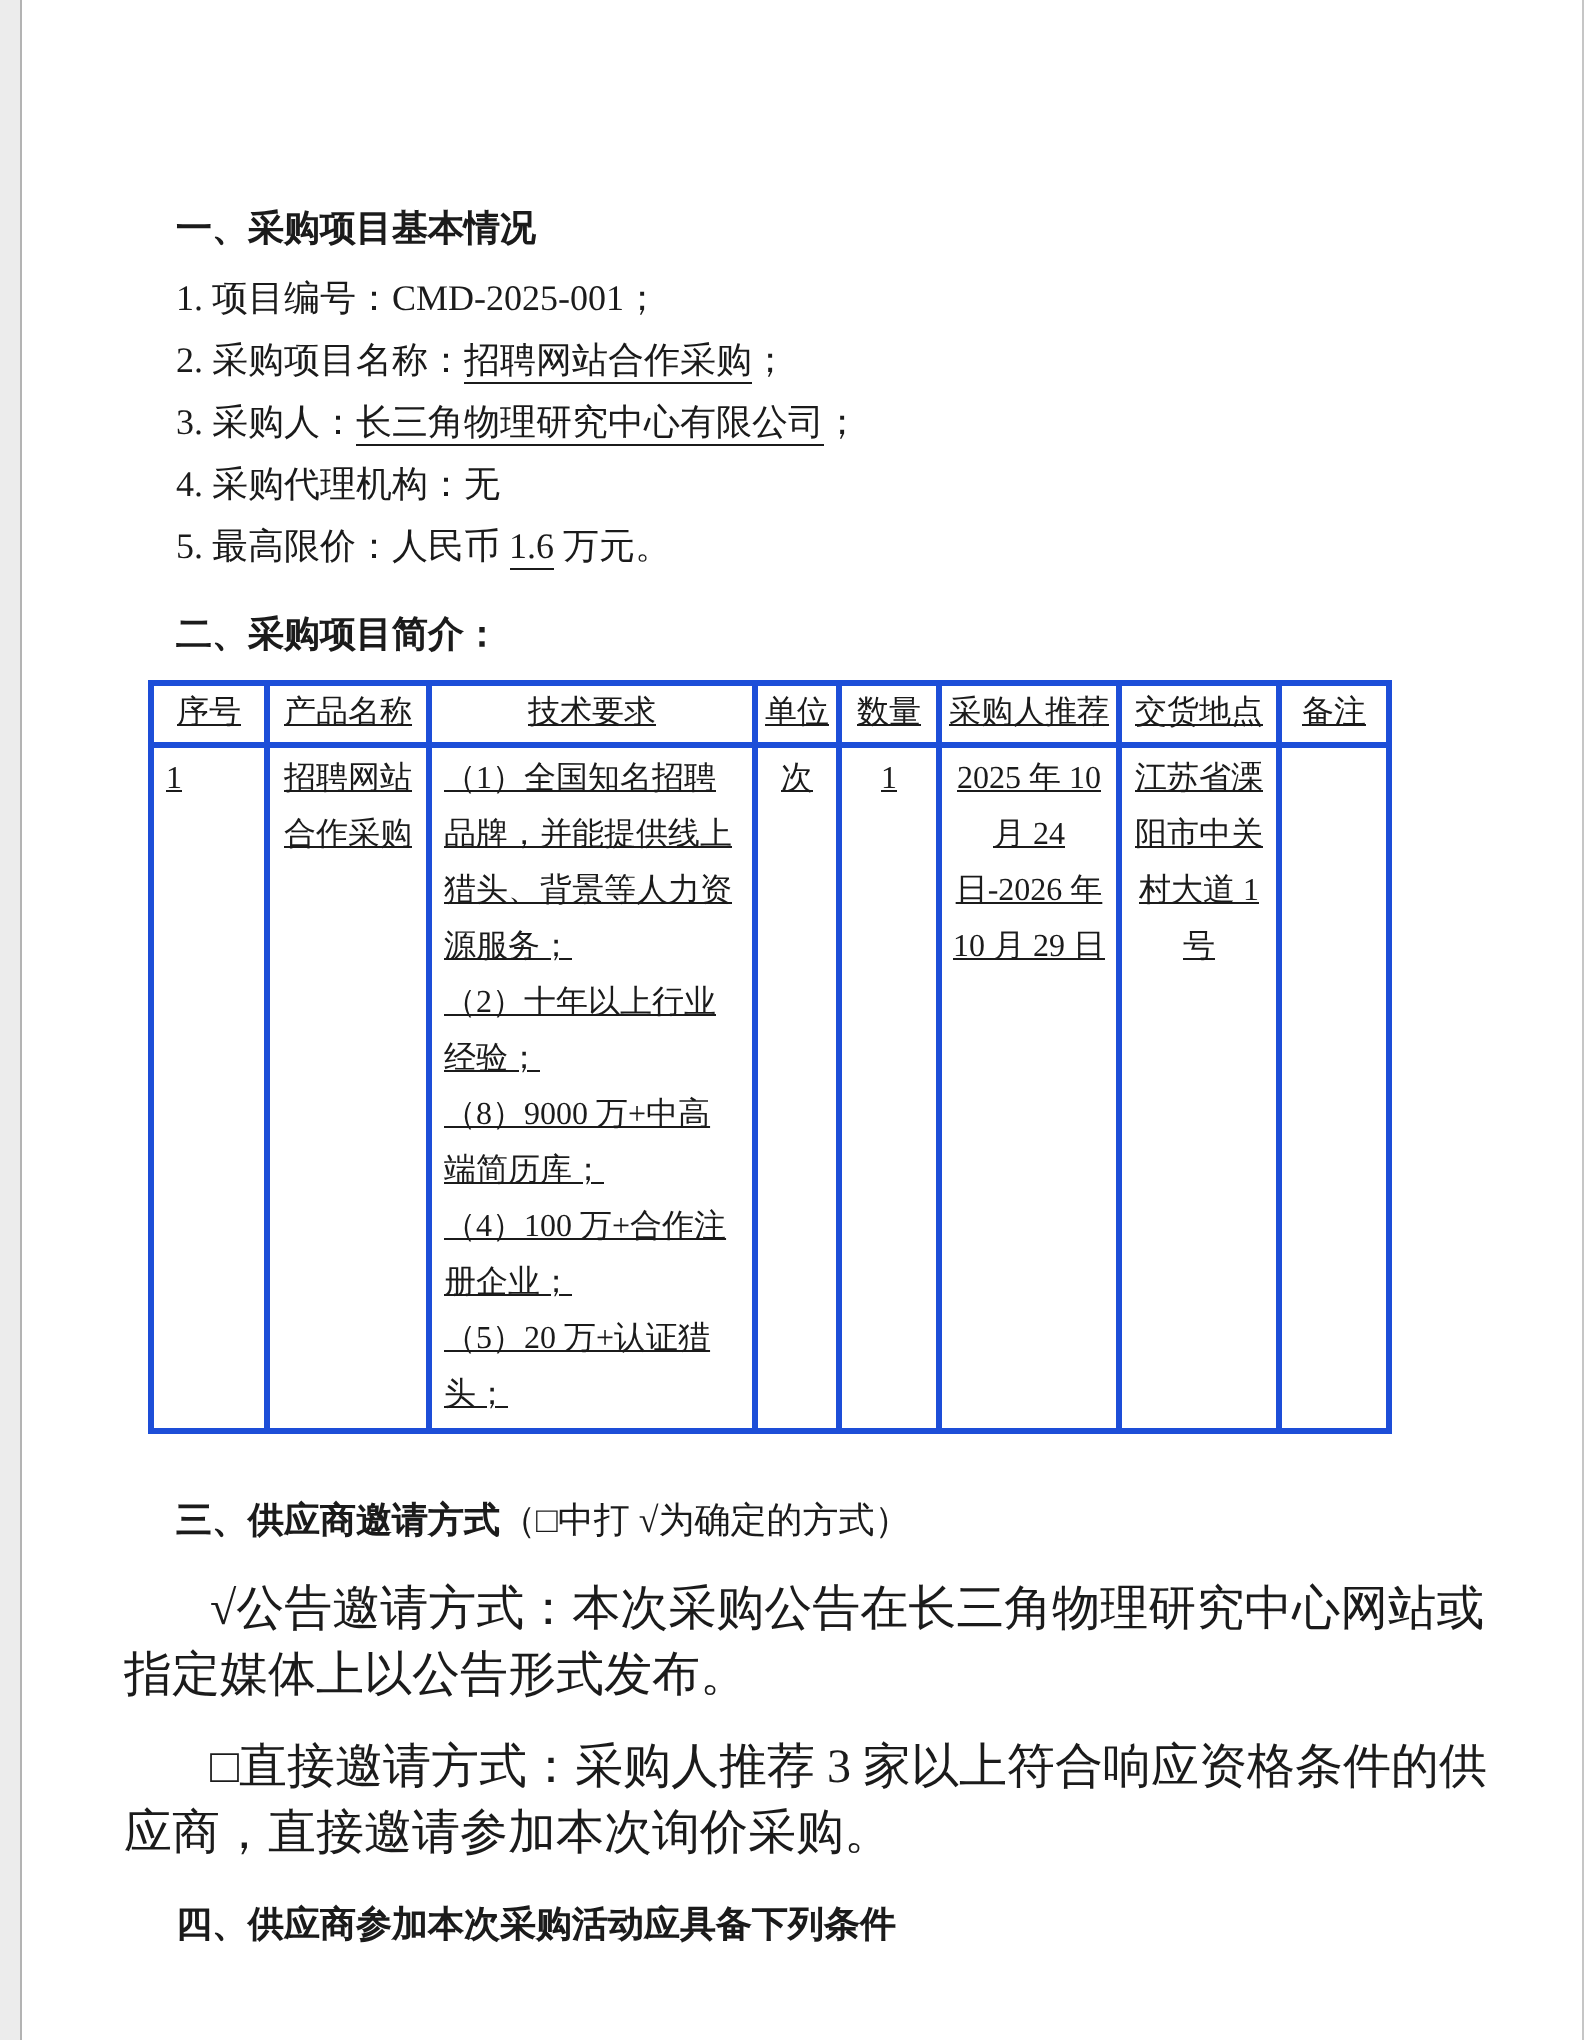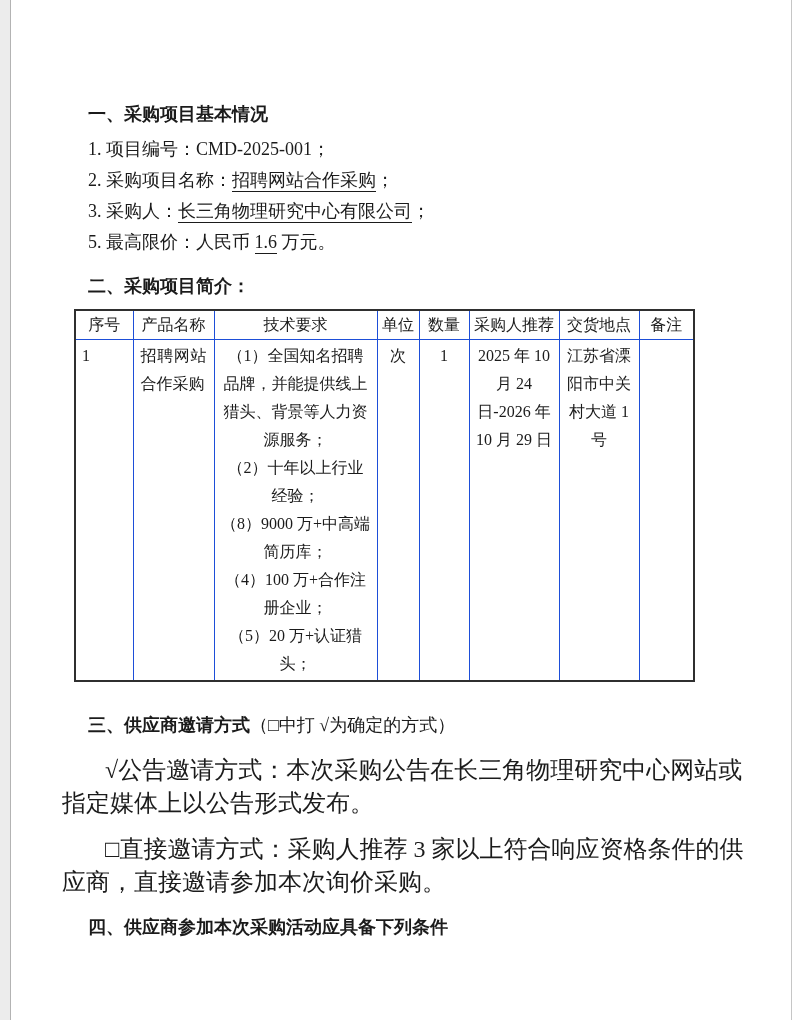--- a/index.html
+++ b/index.html
@@ -14,44 +14,45 @@
   .page{position:absolute;left:62px;top:86px;width:700px;}
   .p1{margin:0;font-size:18px;line-height:33px;text-indent:54px;}
   .h{margin:13px 0 0;font-size:18px;font-weight:bold;line-height:31px;text-indent:26px;}
   .h .note{font-weight:normal;}
   .item{margin:0;font-size:18px;line-height:31px;text-indent:26px;}
   .item.first{margin-top:4px;}
   .u{border-bottom:1px solid #1b1b1b;padding-bottom:1px;}
   table.ptable{border-collapse:collapse;margin:7px 0 0 12px;table-layout:fixed;width:619px;
     font-size:16px;}
   table.ptable{border:2px solid #2f2f2f;}
-  .ptable th,.ptable td{border:1px solid #1d4ed8;vertical-align:top;overflow:hidden;}
+  .ptable th,.ptable td{border:3px solid #1d4ed8;vertical-align:top;overflow:hidden;text-decoration:underline;}
   .ptable th{font-weight:normal;text-align:center;height:28px;line-height:28px;padding:0 1px;}
   .ptable td{line-height:28px;padding:2px 4px;}
   td.c-seq{padding-left:6px;}
   td.c-prod{text-align:justify;text-justify:inter-character;padding:2px 7px;}
-  td.c-tech{padding:2px 6px;text-align:center;}
+  td.c-tech{padding:2px 6px;}
   td.c-unit,td.c-qty,td.c-time,td.c-place{text-align:center;padding:2px 3px;}
   .opt{margin:13px 0 0;font-size:24px;line-height:33px;text-indent:43px;}
   .s3h{margin-top:28px;}
 </style>
 </head>
 <body>
 
 <div class="gutter"></div>
 <div class="right-line"></div>
 
 <div class="page">
 
 
   <p class="h">一、采购项目基本情况</p>
 
   <p class="item first"><span>1. 项目编号：</span><span>CMD-2025-001；</span></p>
   <p class="item"><span>2. 采购项目名称：</span><span class="u">招聘网站合作采购</span><span>；</span></p>
   <p class="item"><span>3. 采购人：</span><span class="u">长三角物理研究中心有限公司</span><span>；</span></p>
+  <p class="item"><span>4. 采购代理机构：</span><span>无</span></p>
   <p class="item"><span>5. 最高限价：人民币 </span><span class="u">1.6</span><span> 万元。</span></p>
 
   <p class="h">二、采购项目简介：</p>
 
   <table class="ptable">
     <colgroup>
       <col style="width:58px">
         <col style="width:81px">
         <col style="width:163px">
       <col style="width:42px">

